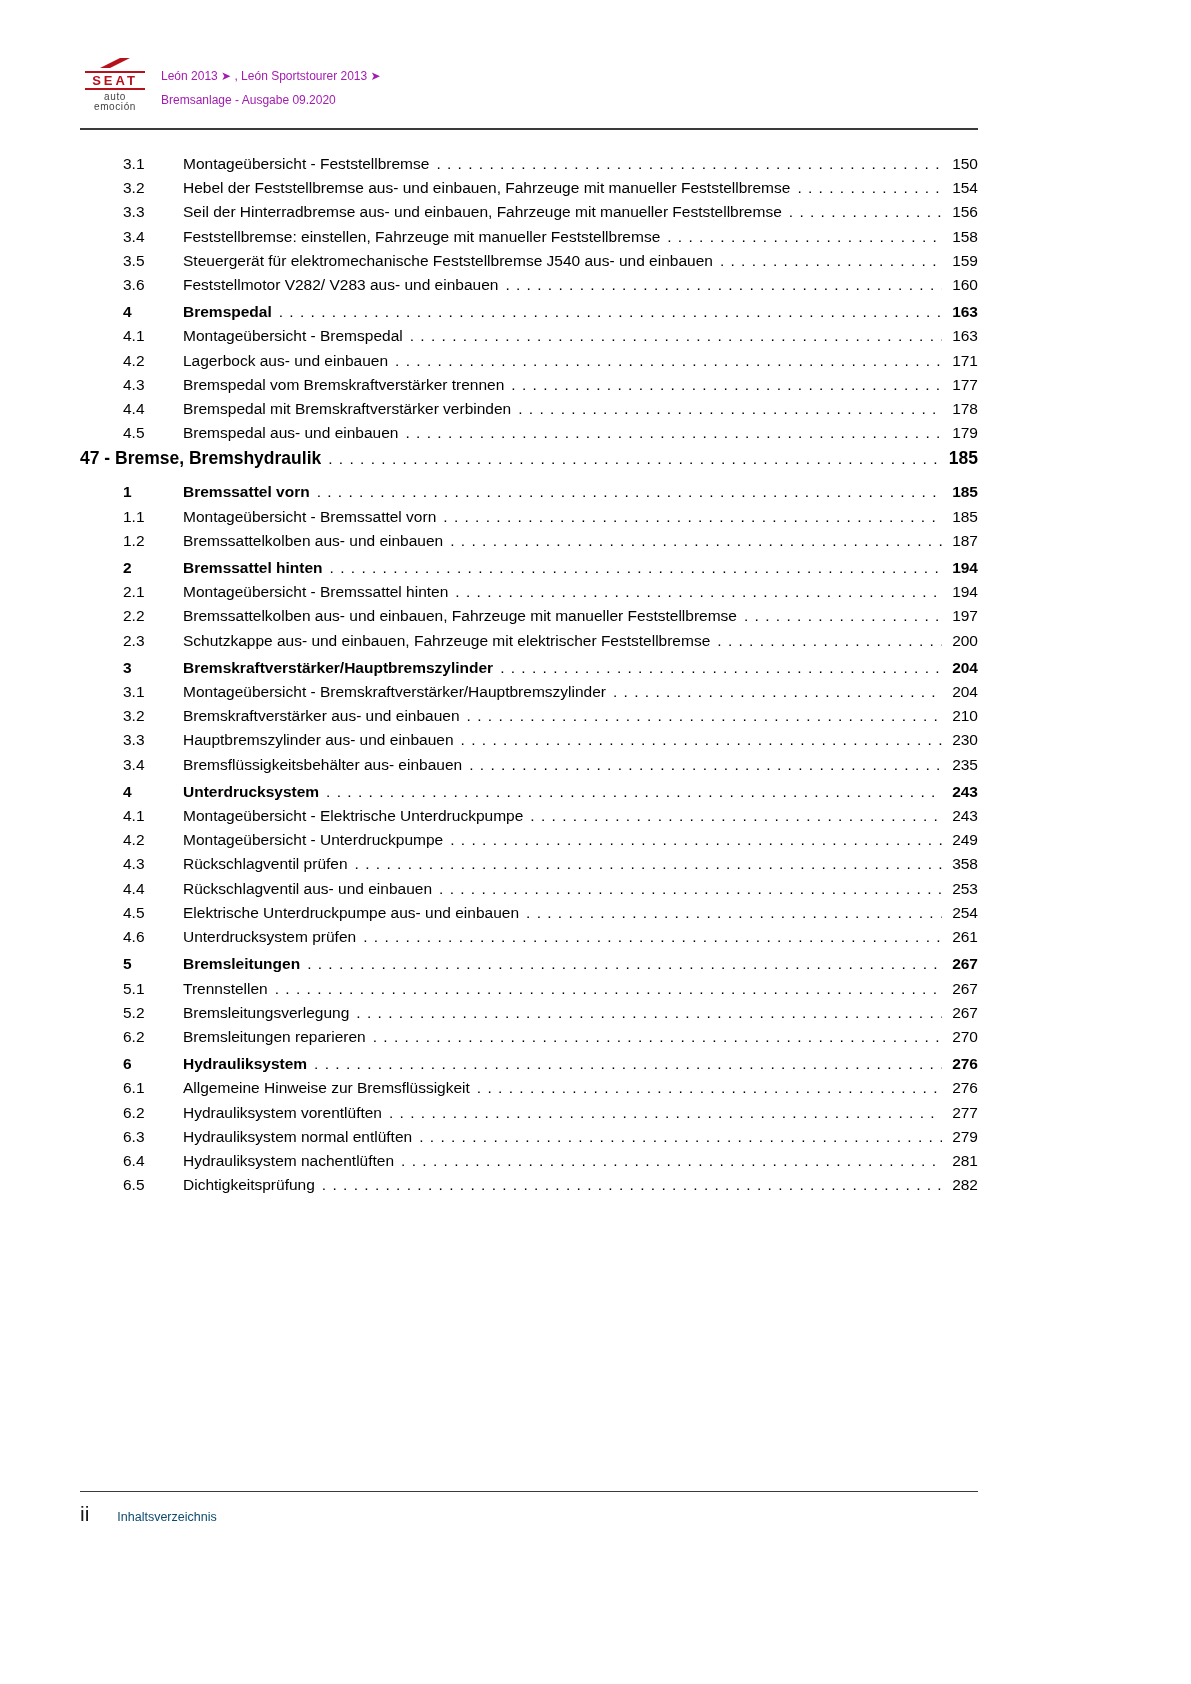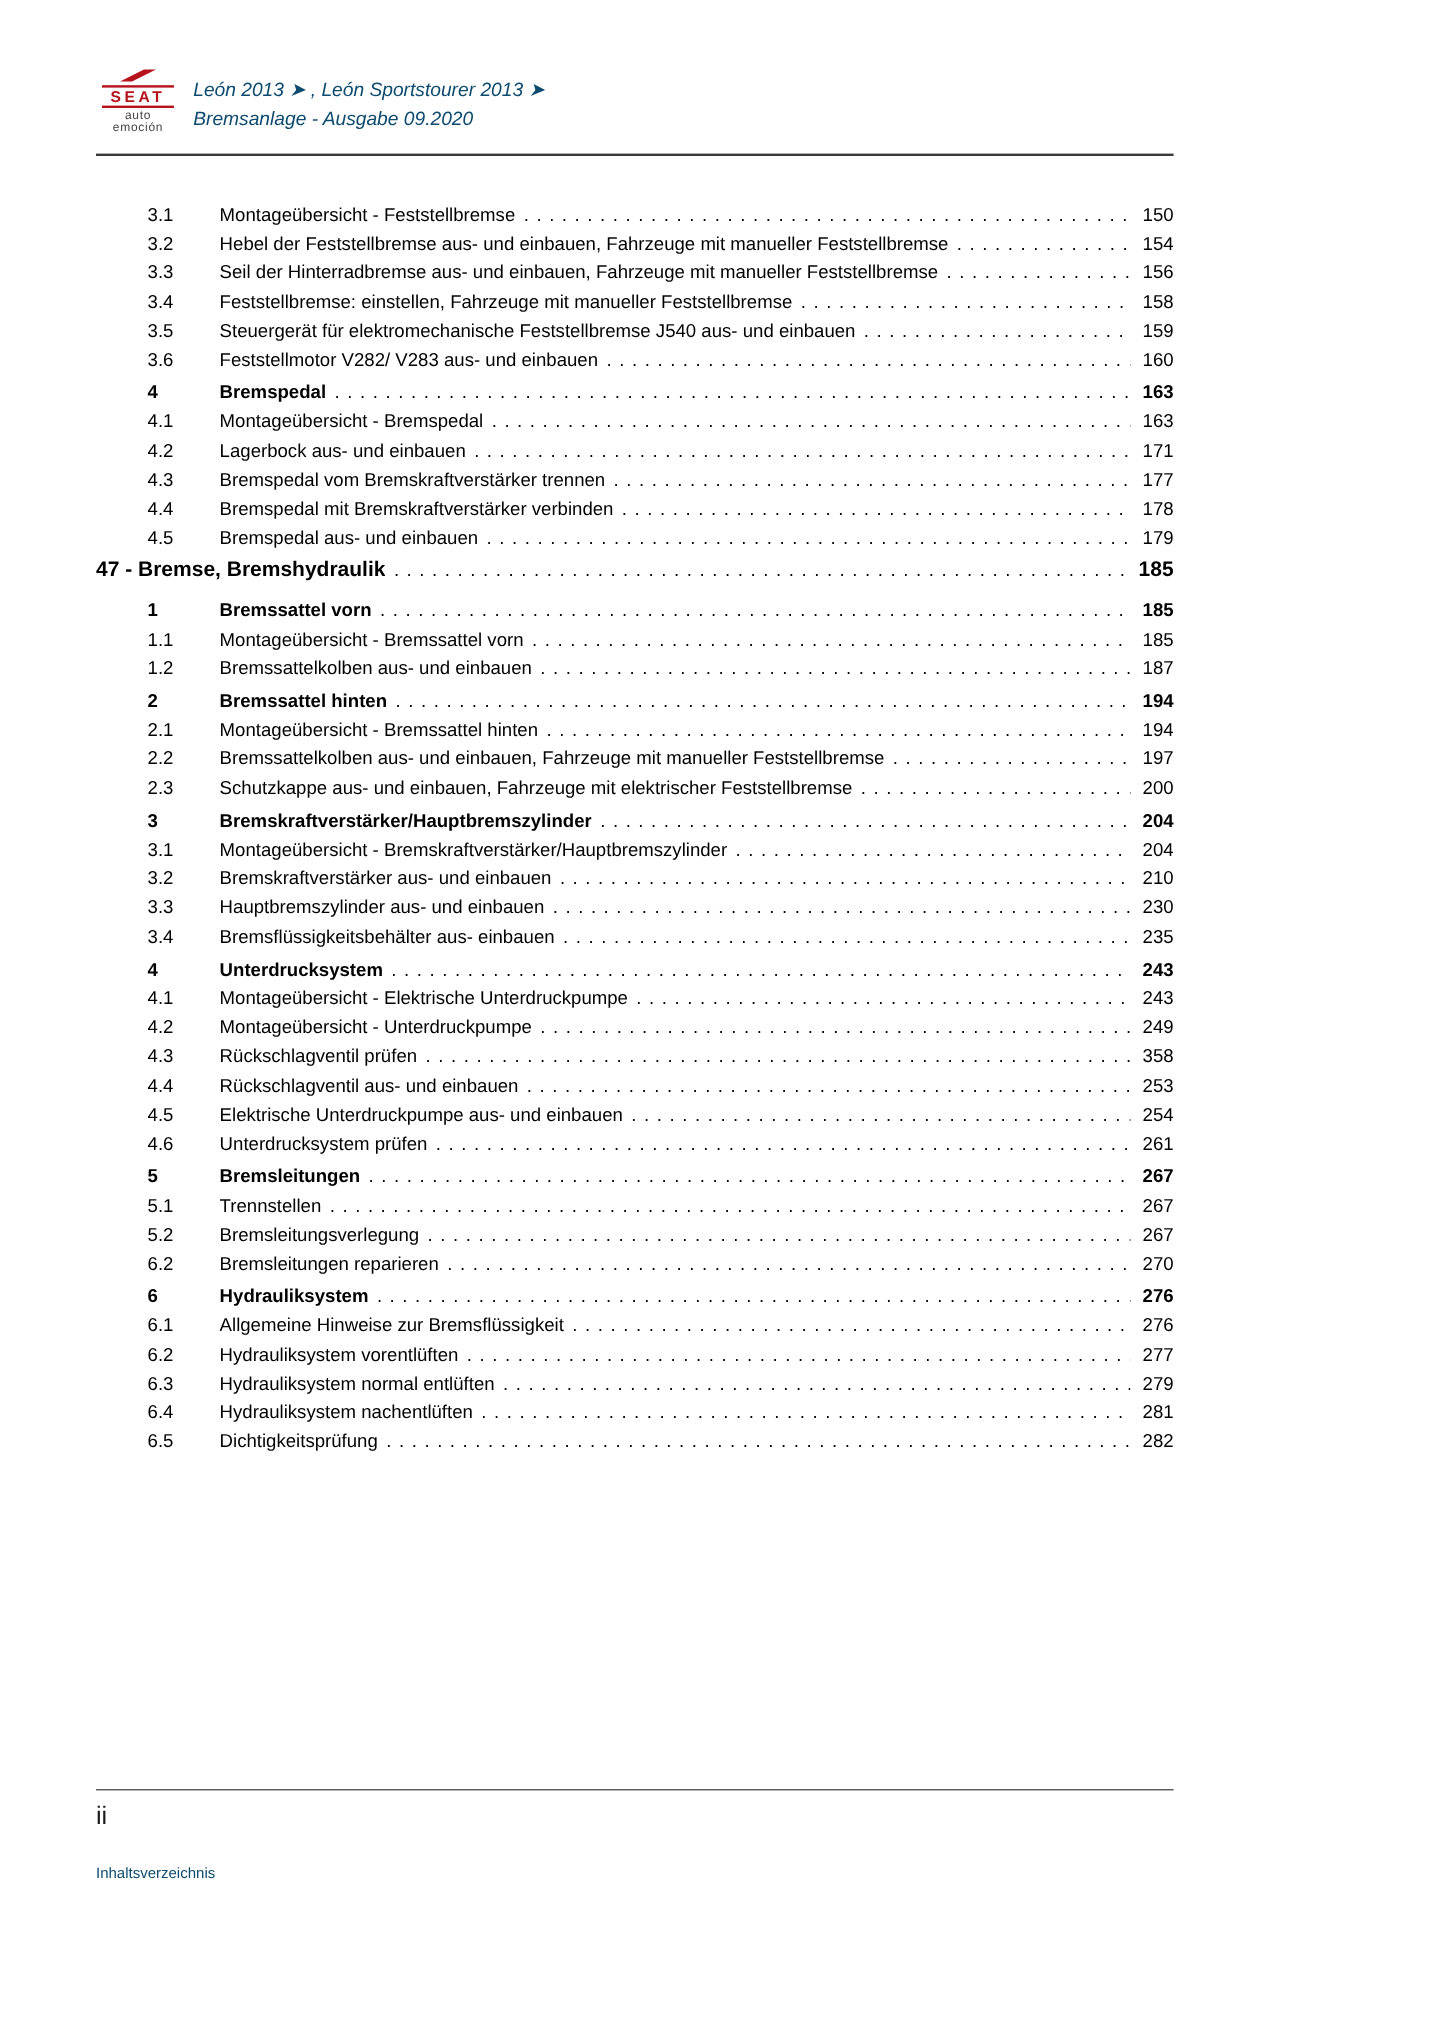--- a/index.html
+++ b/index.html
@@ -14,26 +14,26 @@
 
   
   header { position:absolute; top:56px; left:85px; display:flex; align-items:flex-start; gap:16px; }
   .logo { width:60px; text-align:center; line-height:1; }
   .logo-mark { display:block; margin:0 auto 1px auto; }
   .brand {
     display:block; color:#b5121b; font-weight:bold; font-size:13px; letter-spacing:3px;
     border-top:2px solid #b5121b; border-bottom:2px solid #b5121b; padding:1px 0;
   }
   .tagline { display:block; font-size:10px; color:#444; letter-spacing:0.6px; margin-top:2px;text-align:center; }
-  .header-text { font-size:16px; line-height:24px; padding-top:8px; color:#0c4a6e;font-style:italic; }
+  .header-text { font-size:12px; line-height:24px; padding-top:8px; color:#a21caf; }
 
   .header-rule { position:absolute; top:128px; left:80px; width:898px; border-top:2px solid #3a3a3a; }
 
   
-  main { position:absolute; top:168px; left:80px; width:898px; }
+  main { position:absolute; top:152px; left:80px; width:898px; }
   .toc-row {
     display:flex; align-items:baseline;
     font-size:15.5px; line-height:24.2px;
     white-space:nowrap;
   }
   .toc-row .num   { flex:0 0 60px; margin-left:43px; }
   .toc-row .title { flex:0 1 auto; overflow:hidden; }
   .toc-row .dots  { flex:1 1 0; overflow:hidden; white-space:nowrap; padding-left:7px; letter-spacing:1px; }
   .toc-row .page-no { flex:0 0 auto; min-width:36px; text-align:right; padding-left:6px; }
 
@@ -41,21 +41,21 @@
   .toc-row.bold .dots { font-weight:normal; }
 
   .toc-row.chapter {
     font-weight:bold; font-size:17.5px; line-height:26px;
     margin-bottom:8px;
   }
   .toc-row.chapter .dots { font-weight:normal; font-size:15.5px; }
 
   
   .footer-rule { position:absolute; top:1491px; left:80px; width:898px; border-top:1.5px solid #3a3a3a; }
-  .footer-row { position:absolute; top:1502px; left:80px; display:flex; align-items:baseline; gap:28px;flex-direction:column; }
+  .footer-row { position:absolute; top:1502px; left:80px; display:flex; align-items:baseline; gap:28px; }
   .footer-page { font-size:21px; color:#1a1a1a; }
   .footer-label { font-size:12.5px; color:#0c4a6e; }
 </style>
 </head>
 <body>
 
 <div class="page">
 
   <header>
     <div class="logo">

